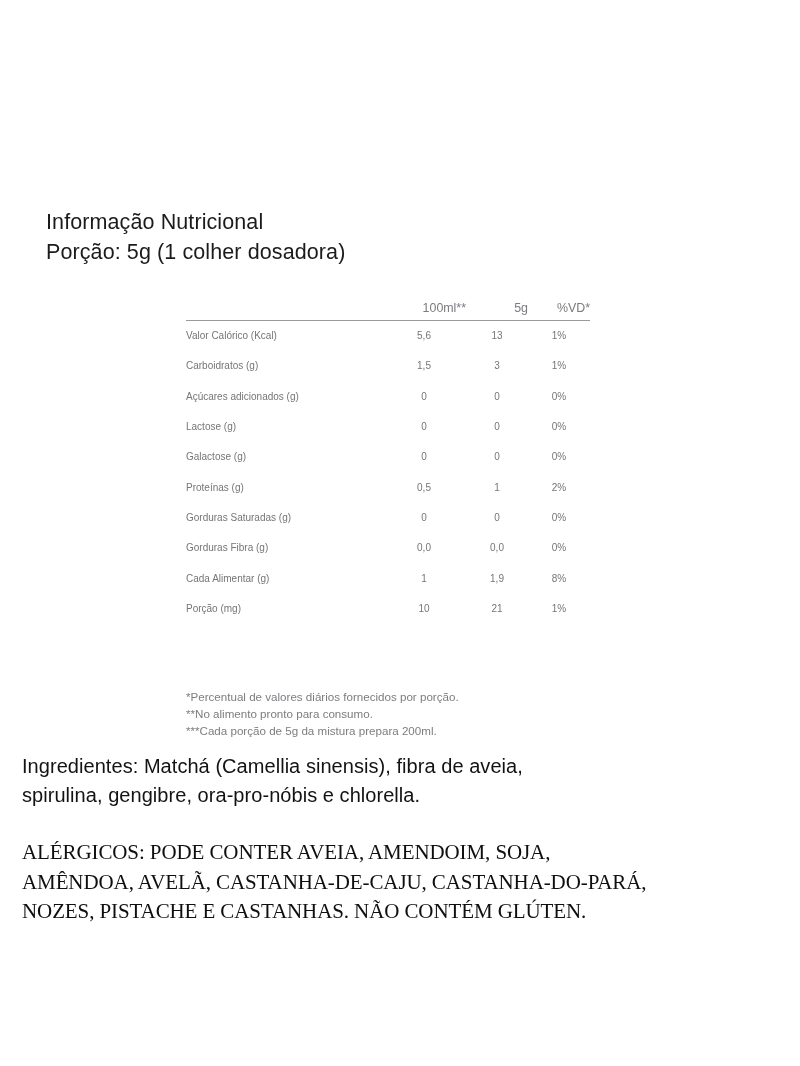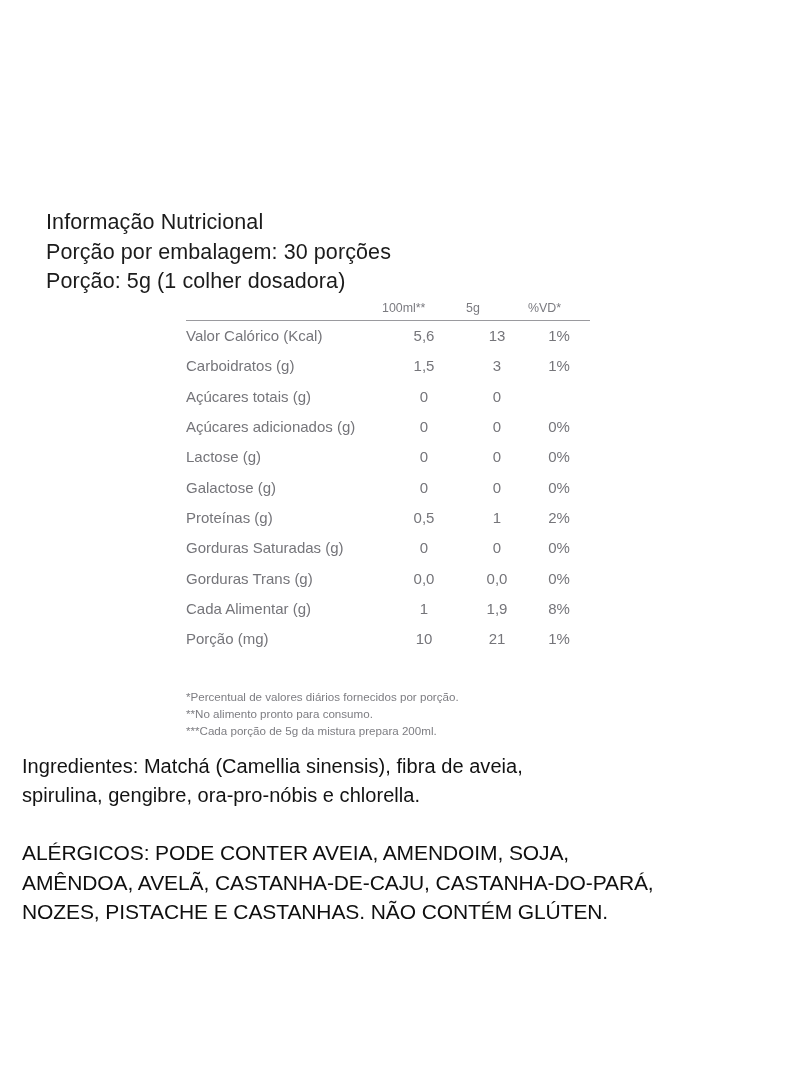--- a/index.html
+++ b/index.html
@@ -54,34 +54,34 @@
   .nutrition-table col.c-100ml { width: 84px; }
   .nutrition-table col.c-5g    { width: 62px; }
   .nutrition-table col.c-vd    { width: 62px; }
 
   .nutrition-table th,
   .nutrition-table td {
     padding: 0;
     border: 0;
     font-weight: normal;
     color: #75757a;
-    font-size: 15px;
+    font-size: 10px;
     line-height: 30.35px;
     height: 30.35px;
     vertical-align: middle;
     white-space: nowrap;
   }
   .nutrition-table thead th {
     height: 24px;
     line-height: 24px;
     font-size: 12.4px;
     color: #7b7b80;
   }
   .nutrition-table thead th.col-head {
-    text-align: left;
+    text-align: right;
   }
   .nutrition-table thead tr.rule-row th {
     height: 0;
     line-height: 0;
     padding: 0;
   }
   .rule-row th .rule {
     display: block;
     height: 1px;
     background: #9a9a9e;
@@ -130,31 +130,31 @@
     position: absolute;
     left: 22px;
     top: 838px;
     width: 740px;
   }
   .allergens-text {
     color: #0f0f0f;
     font-size: 21px;
     line-height: 29.5px;
     letter-spacing: -0.1px;
+    font-family: Liberation Serif, serif;
   }
   .allergens-text .line { white-space: nowrap; display: block; }
 </style>
 </head>
 <body>
 
 <div class="label-sheet">
 
   <div class="heading-block">
     <div class="heading-line">Informação Nutricional</div>
-    <div class="heading-line">Porção por embalagem: 30 porções</div>
     <div class="heading-line">Porção: 5g (1 colher dosadora)</div>
   </div>
 
   <table class="nutrition-table">
     <colgroup>
       <col class="c-name">
         <col class="c-100ml">
         <col class="c-5g">
         <col class="c-vd">
     </colgroup>
@@ -178,26 +178,20 @@
           <td class="value">13</td>
           <td class="value">1%</td>
         </tr>
         <tr>
           <td class="nutrient-name">Carboidratos (g)</td>
           <td class="value">1,5</td>
           <td class="value">3</td>
           <td class="value">1%</td>
         </tr>
         <tr>
-          <td class="nutrient-name">Açúcares totais (g)</td>
-          <td class="value">0</td>
-          <td class="value">0</td>
-          <td class="value"></td>
-        </tr>
-        <tr>
           <td class="nutrient-name">Açúcares adicionados (g)</td>
           <td class="value">0</td>
           <td class="value">0</td>
           <td class="value">0%</td>
         </tr>
         <tr>
           <td class="nutrient-name">Lactose (g)</td>
           <td class="value">0</td>
           <td class="value">0</td>
           <td class="value">0%</td>
@@ -214,21 +208,21 @@
           <td class="value">1</td>
           <td class="value">2%</td>
         </tr>
         <tr>
           <td class="nutrient-name">Gorduras Saturadas (g)</td>
           <td class="value">0</td>
           <td class="value">0</td>
           <td class="value">0%</td>
         </tr>
         <tr>
-          <td class="nutrient-name">Gorduras Trans (g)</td>
+          <td class="nutrient-name">Gorduras Fibra (g)</td>
           <td class="value">0,0</td>
           <td class="value">0,0</td>
           <td class="value">0%</td>
         </tr>
         <tr>
           <td class="nutrient-name">Cada Alimentar (g)</td>
           <td class="value">1</td>
           <td class="value">1,9</td>
           <td class="value">8%</td>
         </tr>

